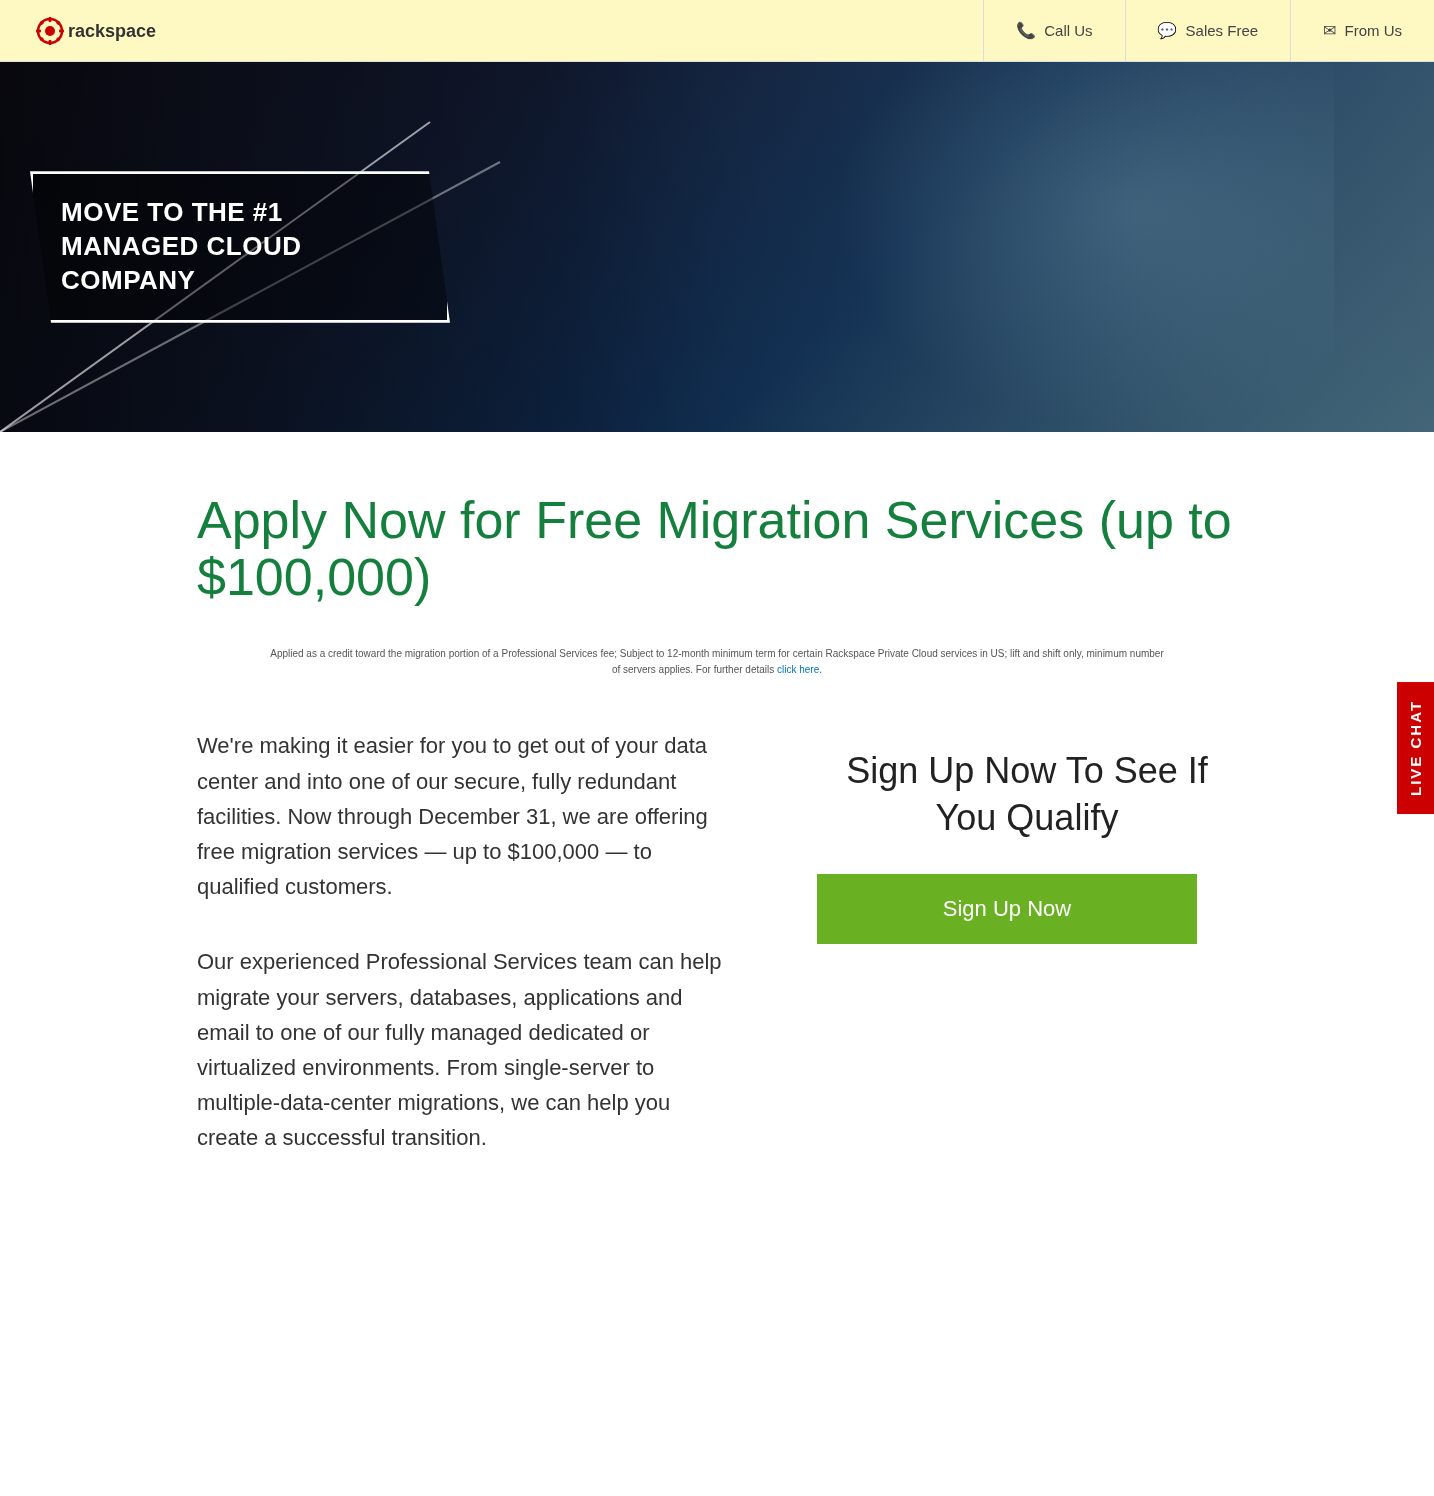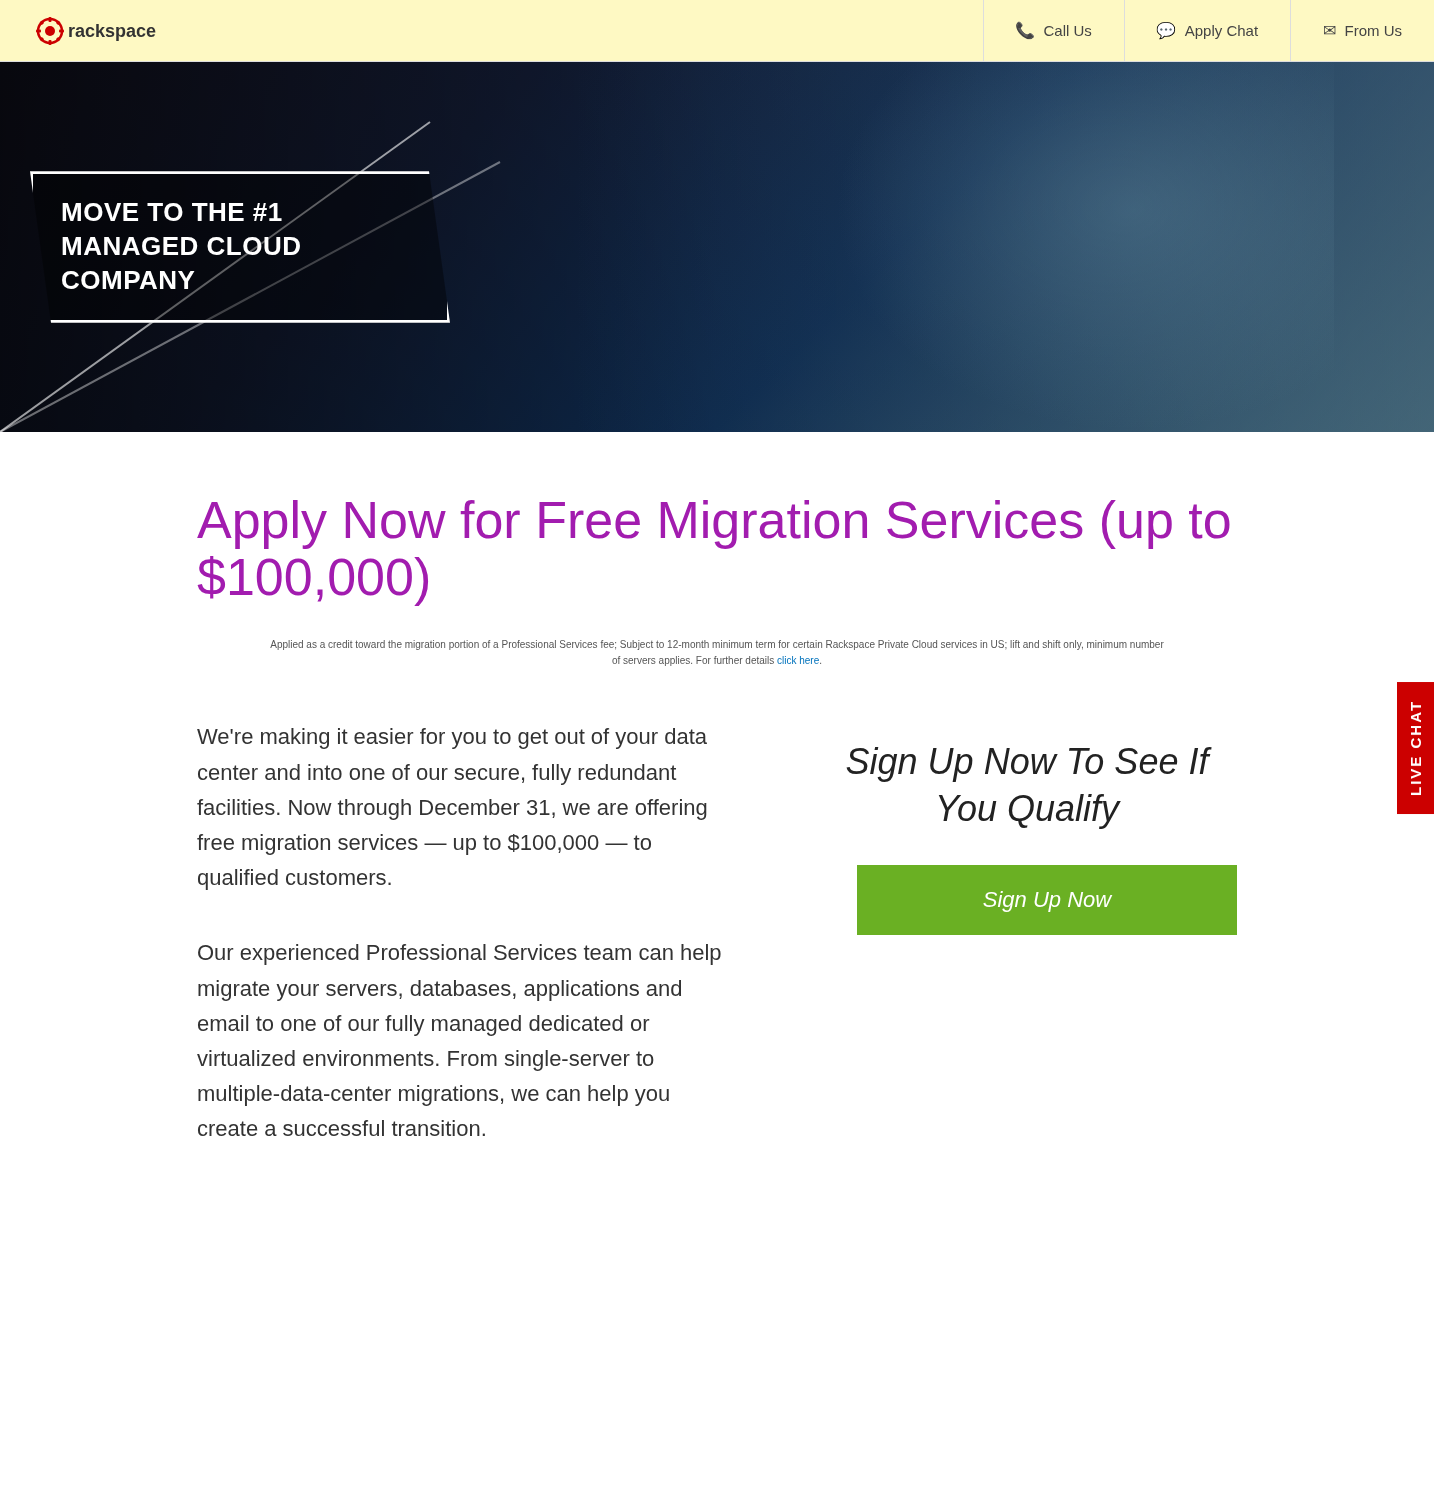--- a/index.html
+++ b/index.html
@@ -101,22 +101,22 @@
 
     
     .main-content {
       max-width: 1100px;
       margin: 0 auto;
       padding: 60px 30px 80px 30px;
     }
     .page-heading {
       font-size: 52px;
       font-weight: 300;
-      color: #a21caf;
-      margin-bottom: 31px;
+      color: #15803d;
+      margin-bottom: 40px;
       line-height: 1.1;
     }
     .disclaimer {
       font-size: 10px;
       color: #555;
       text-align: center;
       margin-bottom: 50px;
       line-height: 1.6;
       max-width: 900px;
       margin-left: auto;
@@ -133,23 +133,22 @@
       gap: 80px;
       align-items: flex-start;
     }
     .left-col {
       flex: 1;
     }
     .right-col {
       flex: 0 0 420px;
       display: flex;
       flex-direction: column;
-      align-items: flex-end;
+      align-items: flex-start;
       padding-top: 20px;
-      font-style: italic;
     }
     .body-text {
       font-size: 22px;
       color: #333;
       line-height: 1.6;
       margin-bottom: 40px;
     }
     .signup-heading {
       font-size: 36px;
       font-weight: 400;
@@ -193,21 +192,21 @@
       <text x="38" y="26" font-family="Arial" font-weight="bold" font-size="18" fill="#333">rackspace</text>
     </svg>
   </div>
   <nav class="header-nav">
     <a class="nav-item" href="#">
       <span class="nav-icon">📞</span>
       <span>Call Us</span>
     </a>
     <a class="nav-item" href="#">
       <span class="nav-icon">💬</span>
-      <span>Apply Chat</span>
+      <span>Sales Free</span>
     </a>
     <a class="nav-item" href="#">
       <span class="nav-icon">✉</span>
       <span>From Us</span>
     </a>
   </nav>
 </header>
 
 <section class="hero">
   <div class="hero-bg-overlay"></div>

